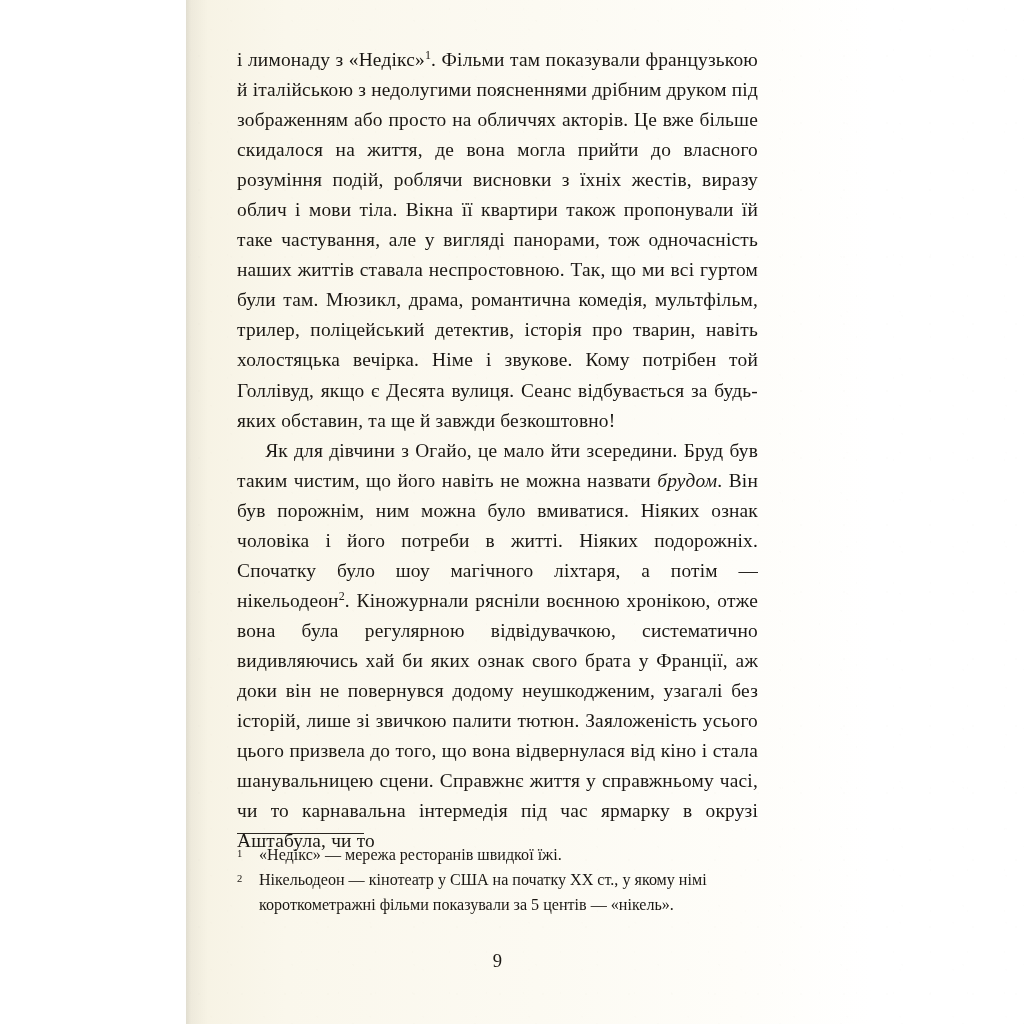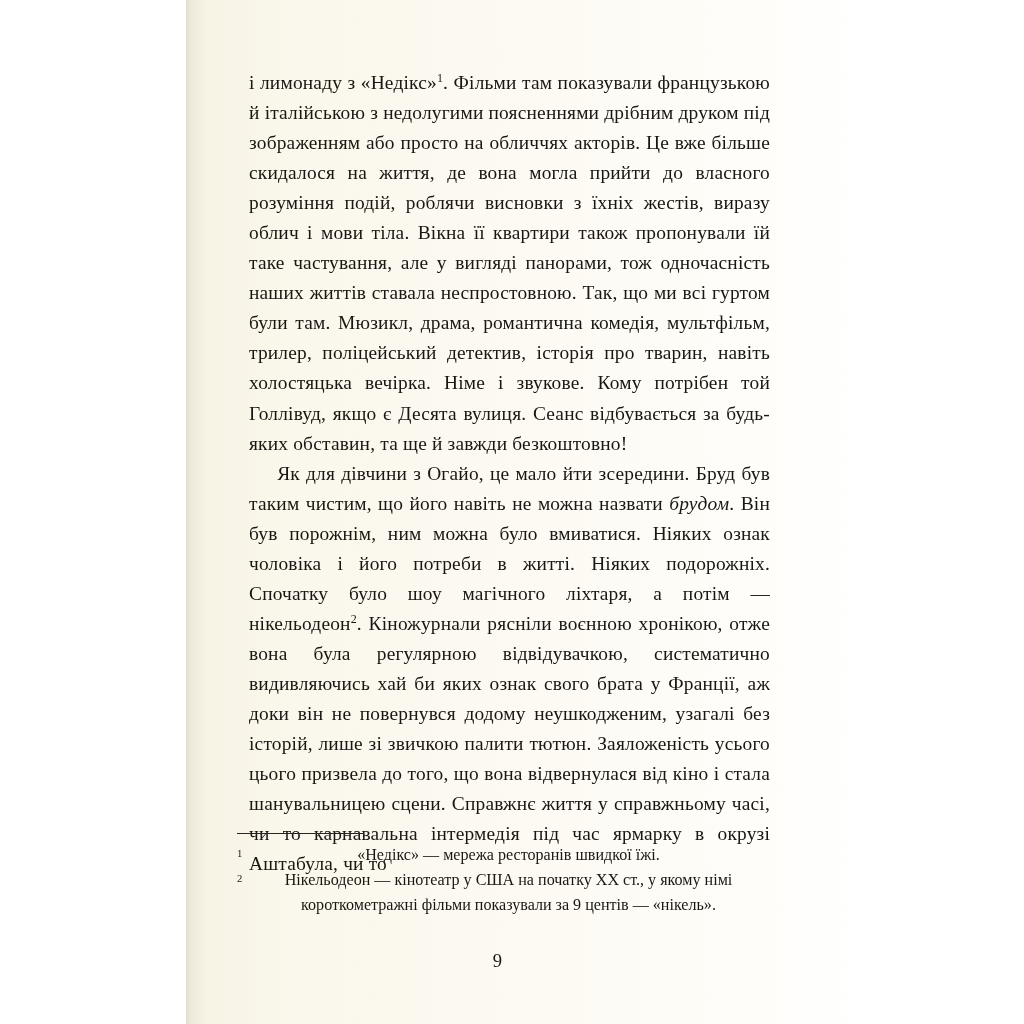--- a/index.html
+++ b/index.html
@@ -53,23 +53,22 @@
       radial-gradient(circle at 74% 35%, rgba(180,170,140,0.04) 0 1px, transparent 1px),
       radial-gradient(circle at 30% 84%, rgba(180,170,140,0.05) 0 1px, transparent 1px);
     background-size: 37px 41px, 53px 47px, 61px 59px, 43px 67px;
     pointer-events: none;
   }
 
   
   #text-block {
     position: absolute;
     left: 237px;
-    top: 68px;
+    top: 45px;
     width: 521px;
-    margin-left: 12px;
   }
 
   .para {
     margin: 0;
     font-size: 19.4px;
     line-height: 30.05px;
     color: #1a1713;
     text-align: justify;
     text-justify: inter-word;
     hyphens: manual;
@@ -109,21 +108,21 @@
   .fn-num {
     flex: 0 0 auto;
     width: 22px;
     font-size: 10.6px;
     line-height: 20px;
     padding-top: 1px;
     text-align: left;
   }
   .fn-text {
     flex: 1 1 auto;
-    text-align: center;
+    text-align: left;
     hyphens: manual;
   }
 
   
   #folio {
     position: absolute;
     left: 237px;
     top: 950px;
     width: 521px;
     text-align: center;
@@ -155,19 +154,19 @@
   <div id="footnotes">
     <div id="fn-rule"></div>
 
     <div class="fn-item">
       <span class="fn-num">1</span>
       <span class="fn-text">«Недікс» — мережа ресторанів швидкої їжі.</span>
     </div>
 
     <div class="fn-item">
       <span class="fn-num">2</span>
-      <span class="fn-text">Нікельодеон — кінотеатр у США на початку ХХ ст., у якому німі короткометражні фільми показували за 9 центів — «нікель».</span>
+      <span class="fn-text">Нікельодеон — кінотеатр у США на початку ХХ ст., у якому німі короткометражні фільми показували за 5 центів — «нікель».</span>
     </div>
   </div>
 
   <div id="folio">9</div>
 
 </div>
 
 </body></html>

